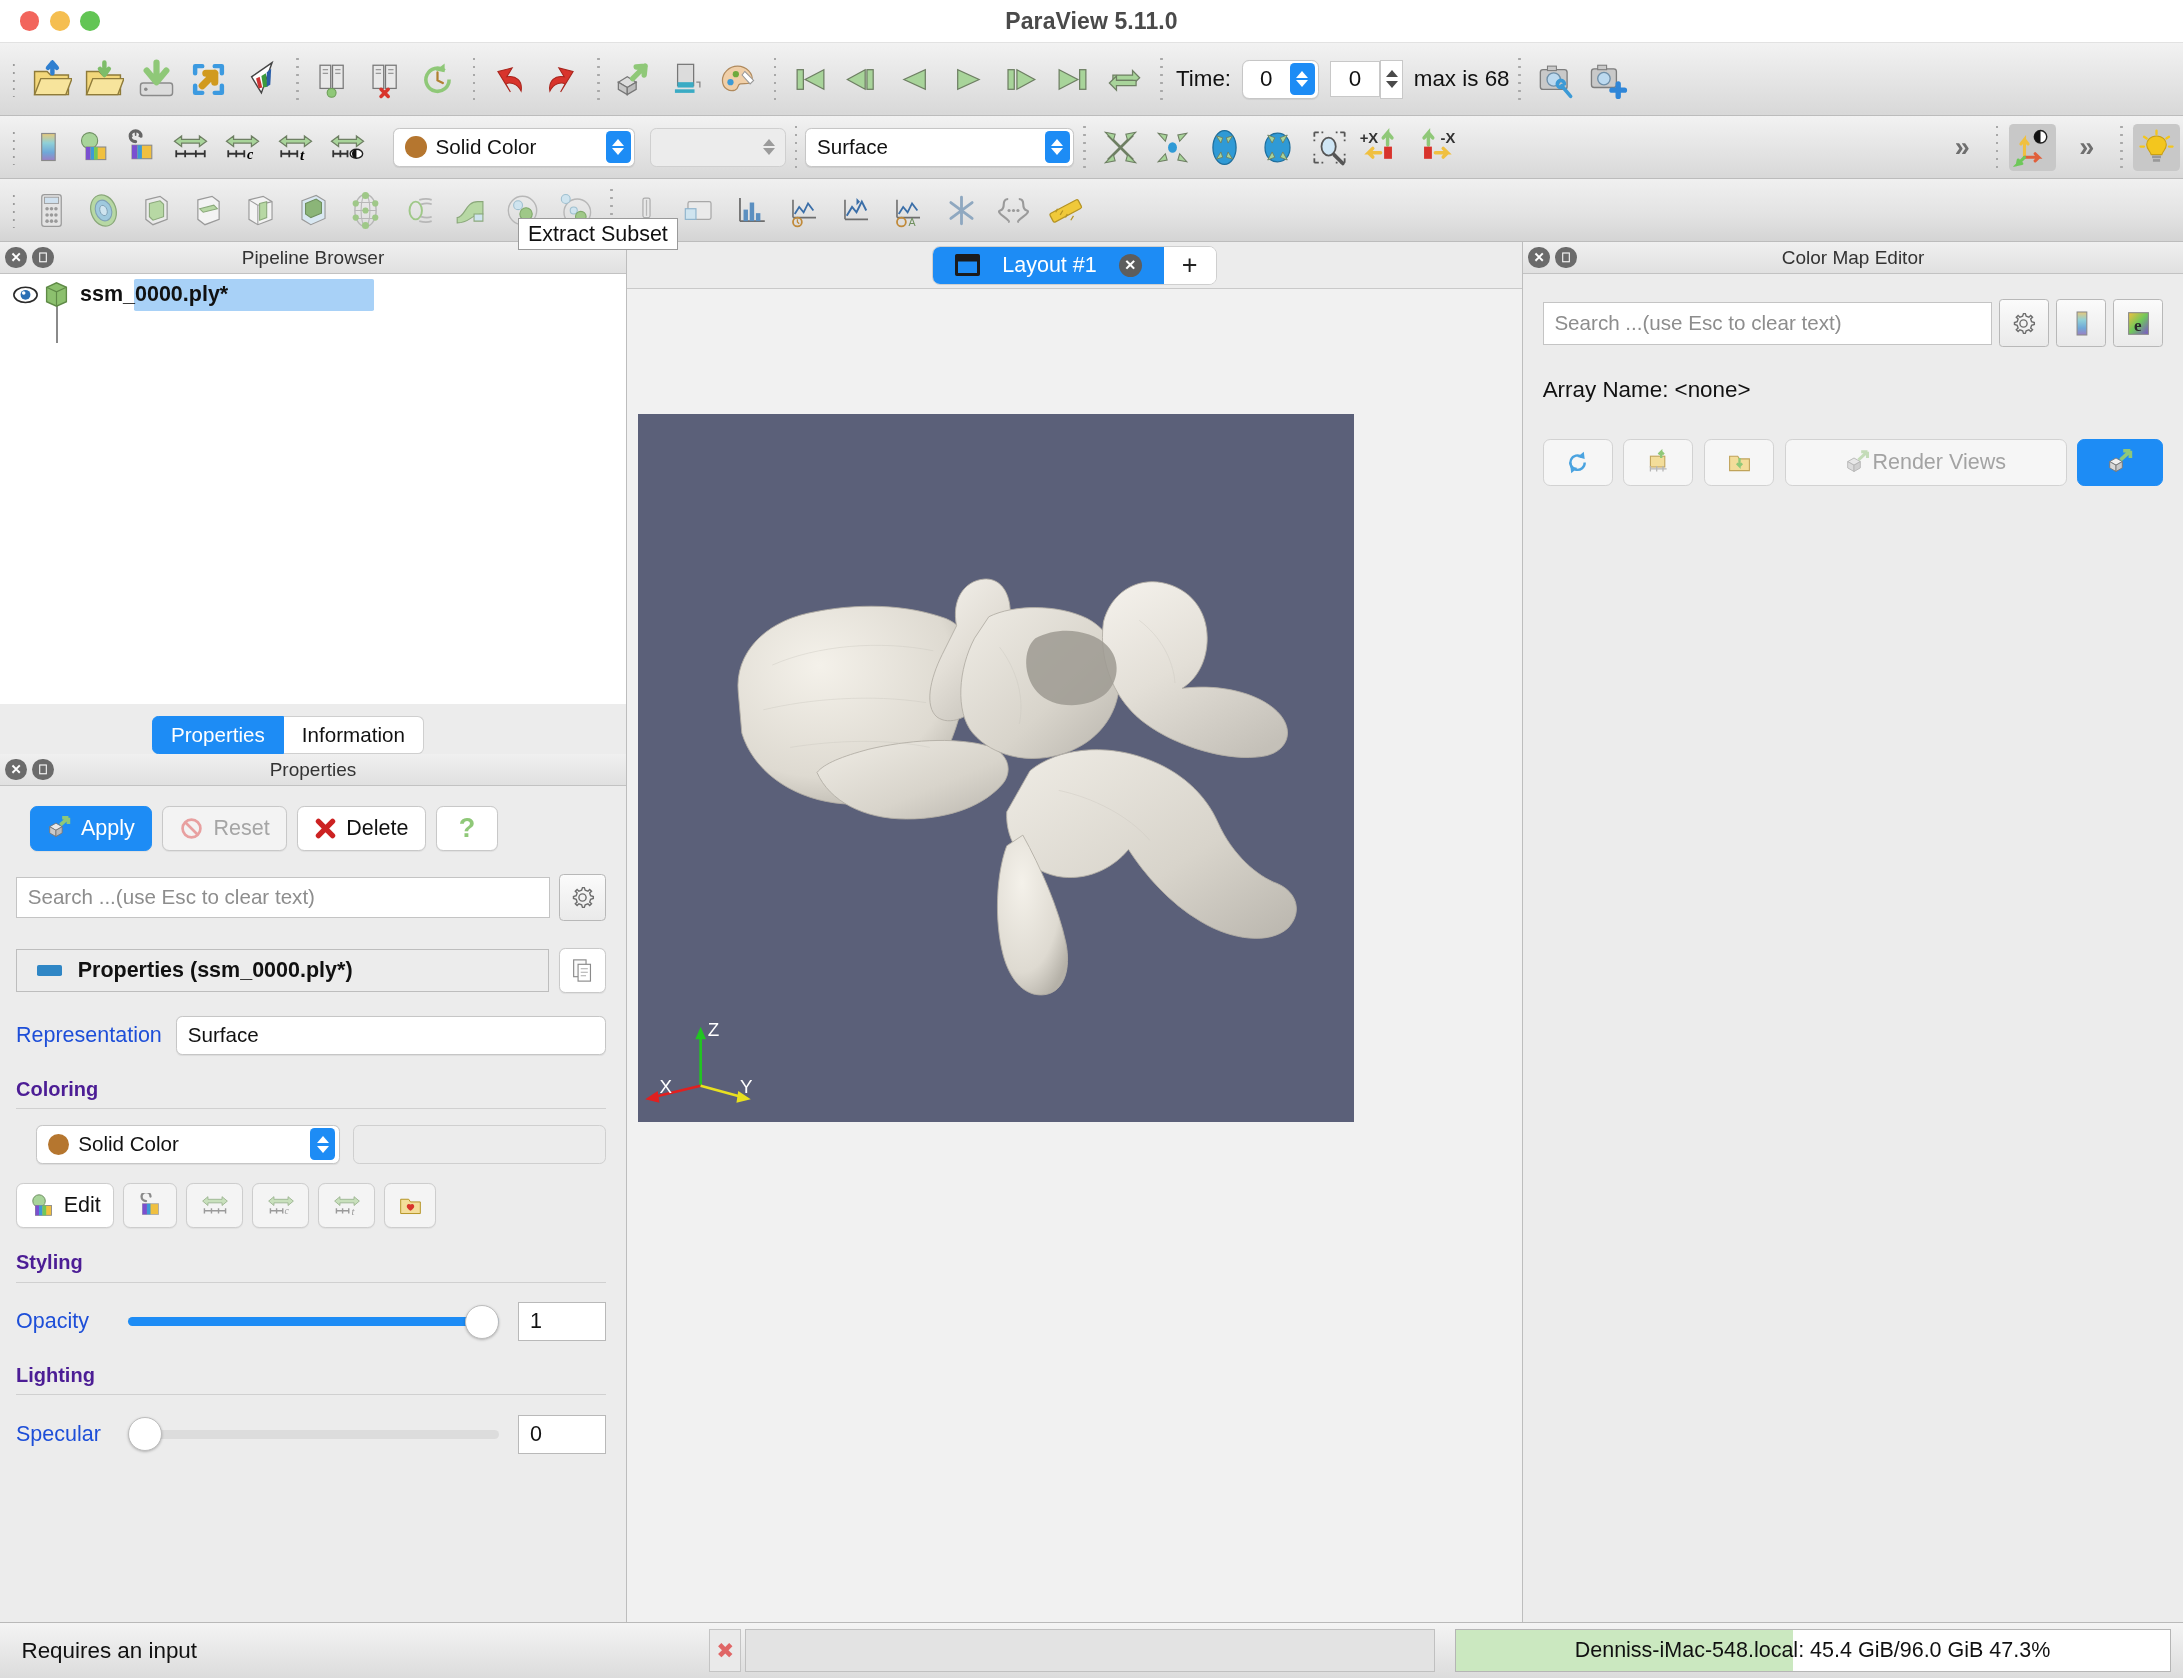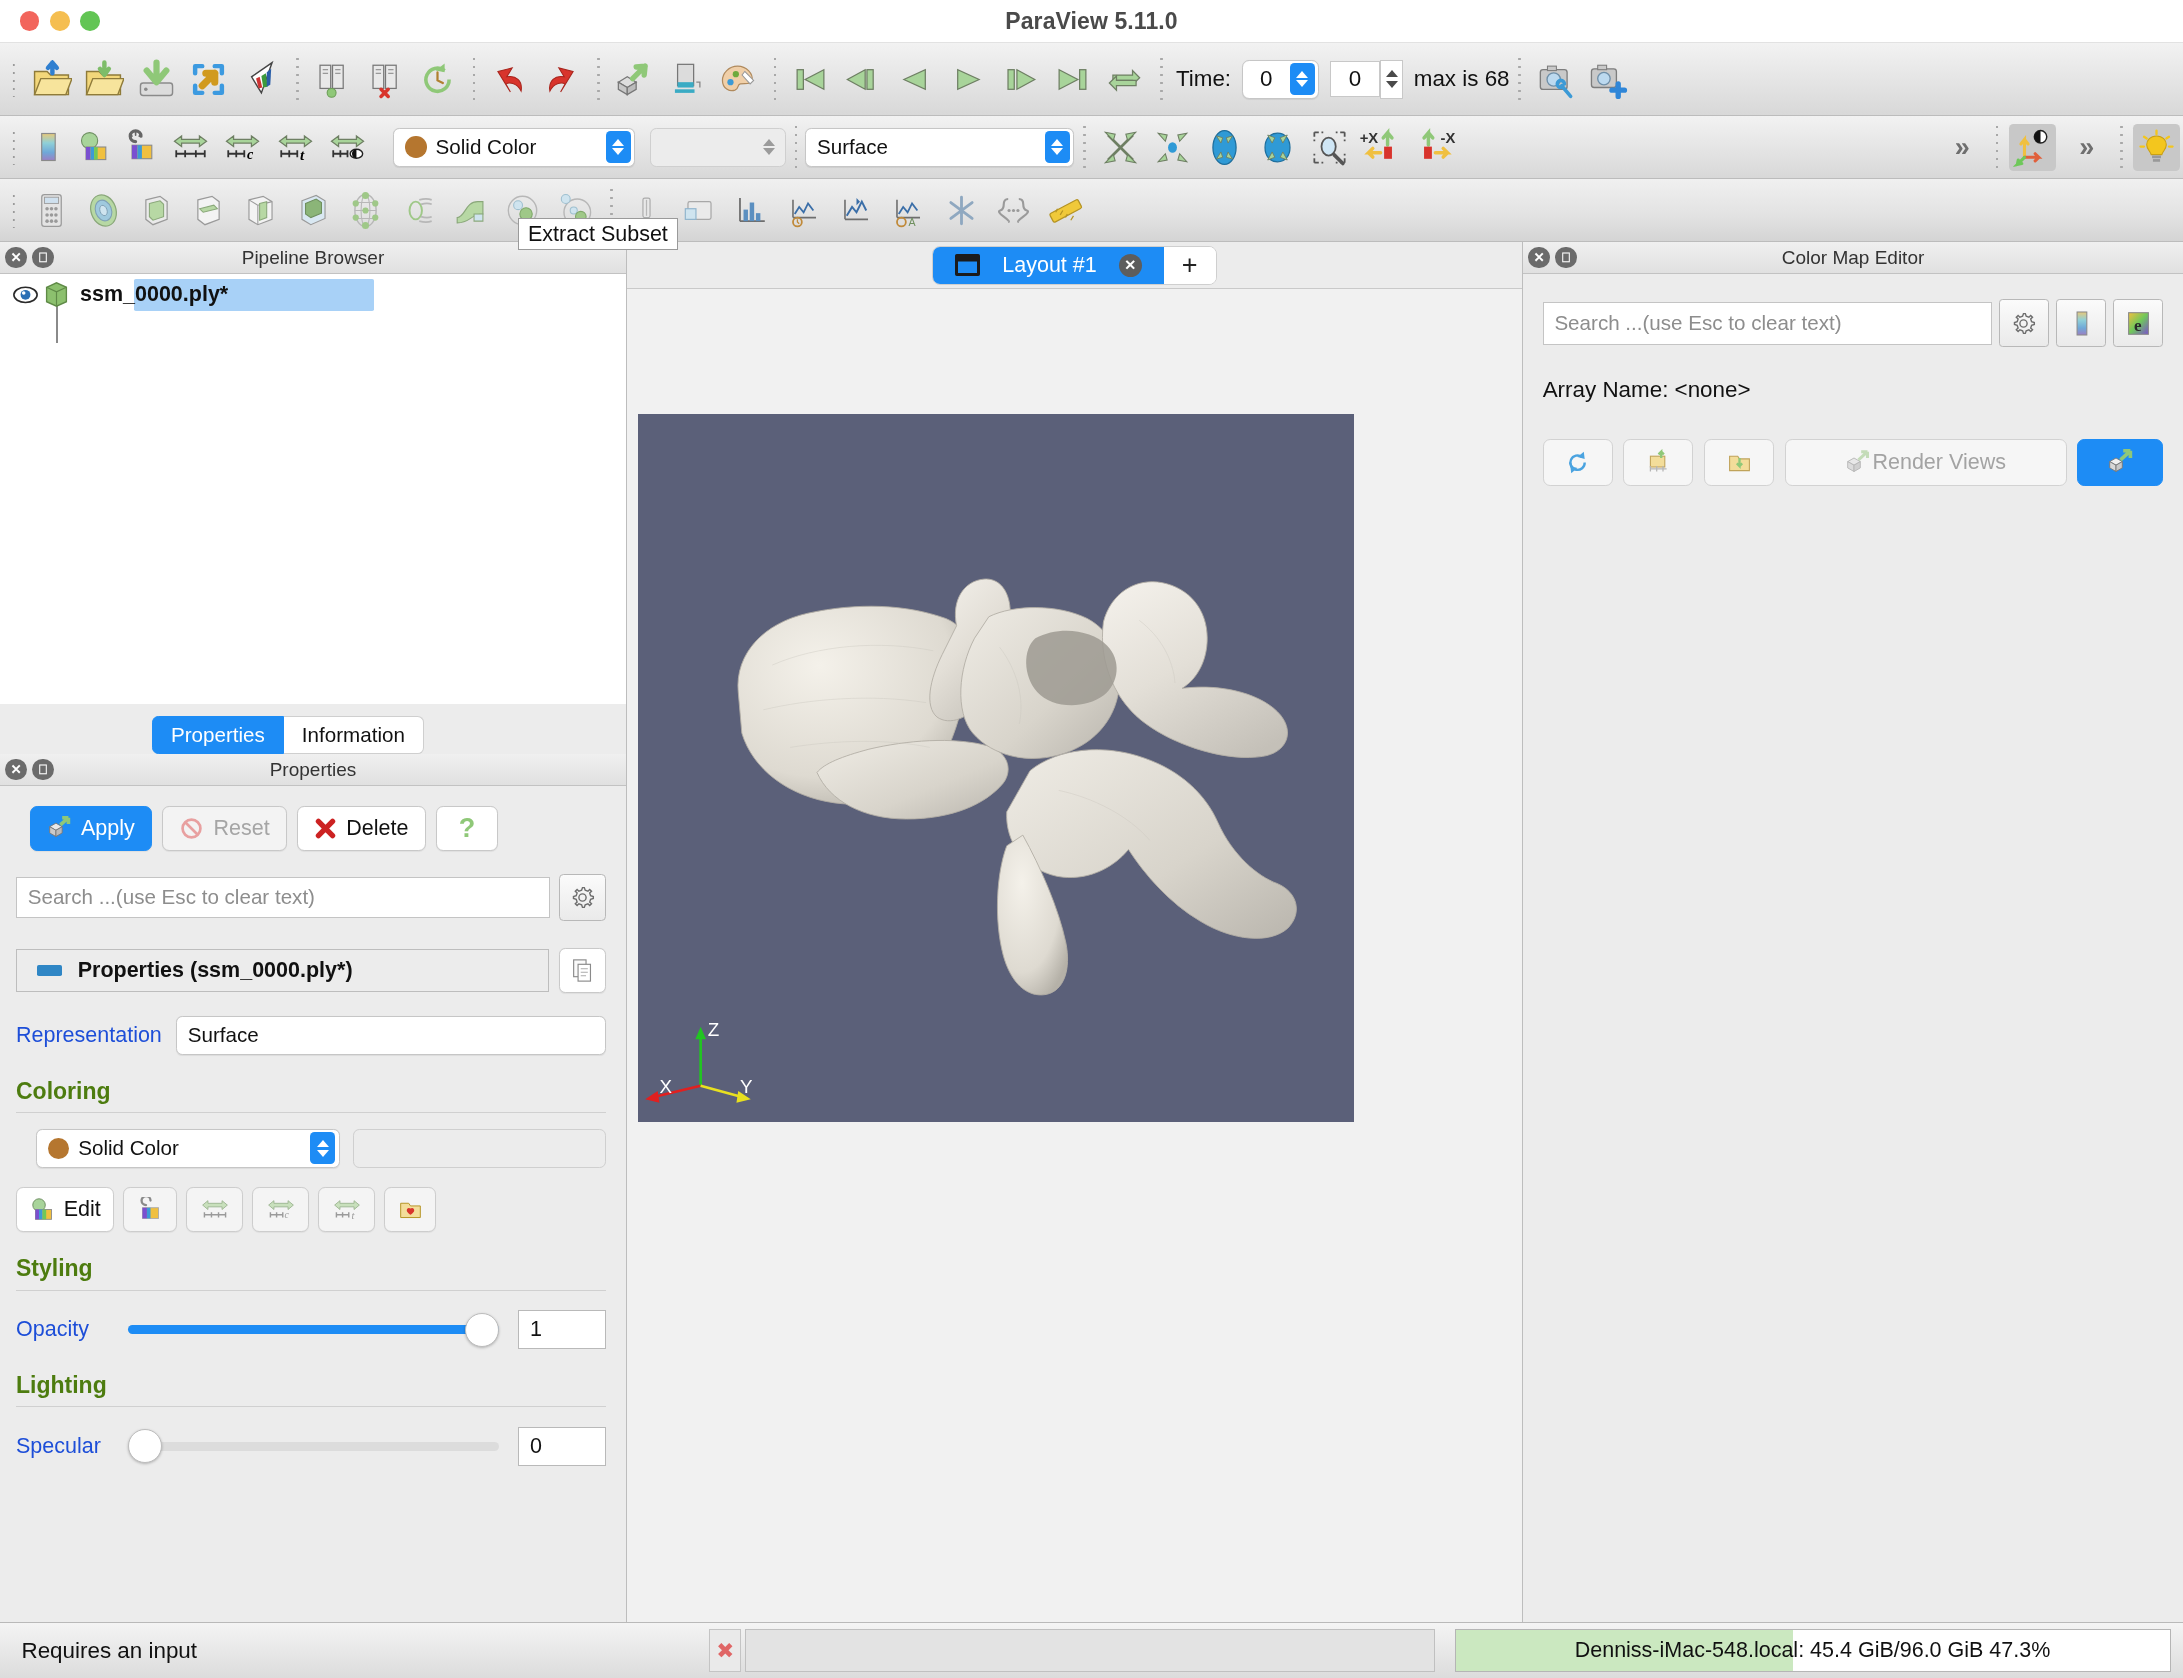--- a/index.html
+++ b/index.html
@@ -187,21 +187,21 @@
   .minus-box { width: 25px; height: 10.7px; background: #2f86c5; border-radius: 1.8px; flex: 0 0 25px; }
   .section-hdr .txt { font-size: 21.5px; font-weight: bold; color: #111; }
   .copy-btn {
     width: 47px; height: 45px; flex: 0 0 47px; border: 0.9px solid #c9c9c9; border-radius: 6.3px;
     background: #fff; display: flex; align-items: center; justify-content: center;
     box-shadow: 0 0.9px 0.9px rgba(0,0,0,.06);
   }
 
   .field-row { display: flex; align-items: center; padding: 0 19.7px 0 16px; margin-top: 23px; gap: 14.3px; }
   .field-label { font-size: 21.5px; color: #1d4ed8; }
-  .group-label { font-size: 23px; font-weight: bold; color: #4d7c0f; padding: 0 0 0 16px; margin-top: 23px; }
+  .group-label { font-size: 20px; font-weight: bold; color: #4c1d95; padding: 0 0 0 16px; margin-top: 23px; }
   .rule { height: 0.9px; background: #d0d0d0; margin: 7.2px 19.7px 0 16px; }
 
   .coloring-combo { margin: 16px 19.7px 0 36px; display: flex; align-items: center; gap: 12.5px; }
   .icon-row { display: flex; gap: 9px; padding-left: 16px; margin-top: 19.7px; }
   .ibtn {
     height: 45px; min-width: 52px; border: 0.9px solid #cdcdcd; border-radius: 7.2px; background: #fff;
     display: flex; align-items: center; justify-content: center; gap: 7.2px; padding: 0 12.5px;
     font-size: 21.5px; color: #111; box-shadow: 0 0.9px 0.9px rgba(0,0,0,.05);
   }
   .ibtn.dim { background: #f4f4f4; }

